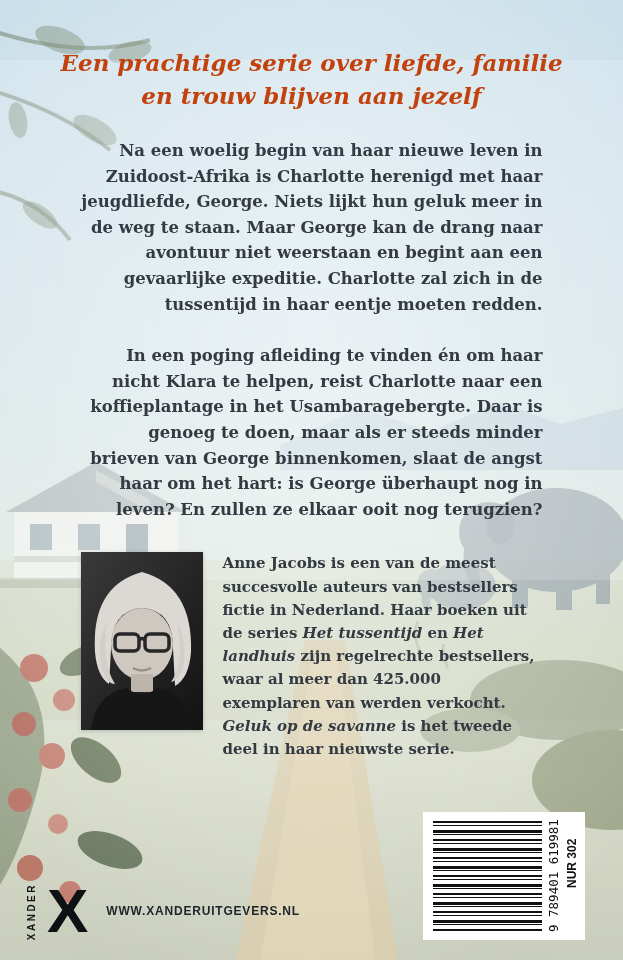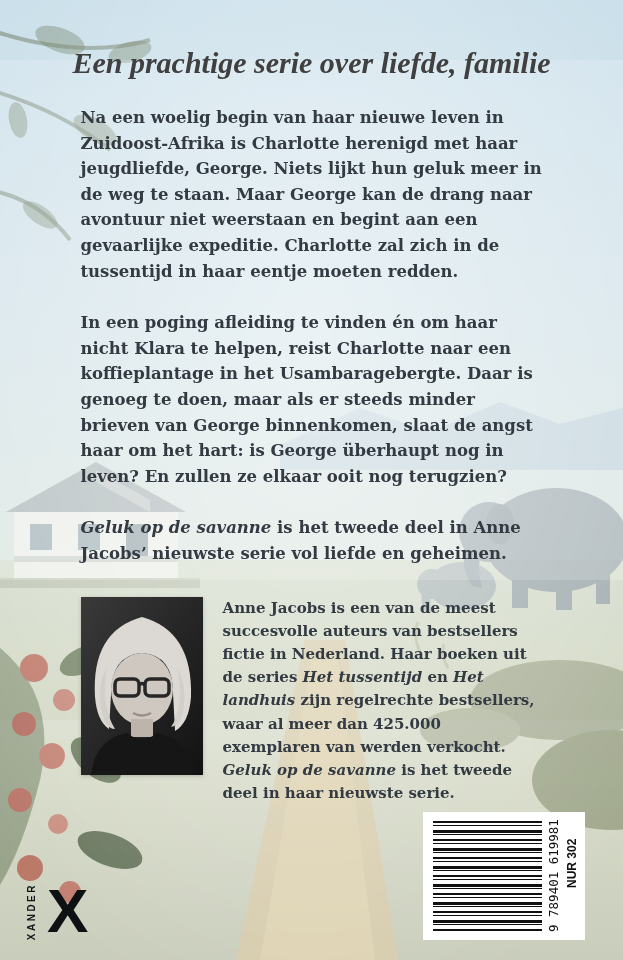--- a/index.html
+++ b/index.html
@@ -11,33 +11,33 @@
   }
   .bg {
     position: absolute; inset: 0; z-index: 0;
   }
   .content {
     position: absolute; inset: 0; z-index: 2;
   }
   .headline {
     margin: 46px auto 0; width: 560px;
     text-align: center;
-    color: #404040;
+    color: #c2410c;
     font-style: italic; font-weight: bold;
-    font-size: 30px; line-height: 33px; font-family: Liberation Serif, serif;
+    font-size: 23px; line-height: 33px;
   }
   .headline span { display: block; }
   .synopsis {
     width: 462px; margin: 26px auto 0;
     color: #333A42;
     font-size: 16.5px; line-height: 25.6px;
     font-weight: 600;
     text-align: left;
   }
-  .synopsis p { margin: 0 0 26px 0; }
+  .synopsis p { margin: 0 0 26px 0; text-align: right; }
   .synopsis p:last-child { margin-bottom: 0; }
   .author-row {
     width: 462px; margin: 30px auto 0;
     display: flex; gap: 20px; align-items: flex-start;
   }
   .photo-frame {
     flex: none; width: 122px; height: 178px;
     box-shadow: 0 1px 4px rgba(40,50,60,0.25);
     background: #1a1a1a;
   }
@@ -187,26 +187,26 @@
     <path d="M448 668 q-8 -14 -4 -24"></path>
   </g>
   <rect width="623" height="960" fill="url(#glow)"></rect>
   <rect y="60" width="623" height="520" fill="#ffffff" opacity="0.16"></rect>
 </svg>
 
 <div class="content">
 
   <h1 class="headline">
     <span>Een prachtige serie over liefde, familie</span>
+    <span>en trouw blijven aan jezelf</span>
   </h1>
 
   <div class="synopsis">
     <p>Na een woelig begin van haar nieuwe leven in Zuidoost-Afrika is Charlotte herenigd met haar jeugdliefde, George. Niets lijkt hun geluk meer in de weg te staan. Maar George kan de drang naar avontuur niet weerstaan en begint aan een gevaarlijke expeditie. Charlotte zal zich in de tussentijd in haar eentje moeten redden.</p>
     <p>In een poging afleiding te vinden én om haar nicht Klara te helpen, reist Charlotte naar een koffieplantage in het Usambaragebergte. Daar is genoeg te doen, maar als er steeds minder brieven van George binnenkomen, slaat de angst haar om het hart: is George überhaupt nog in leven? En zullen ze elkaar ooit nog terugzien?</p>
-    <p><i>Geluk op de savanne</i><span> is het tweede deel in Anne Jacobs’ nieuwste serie vol liefde en geheimen.</span></p>
   </div>
 
   <div class="author-row">
     <div class="photo-frame">
       
       <svg width="122" height="178" viewBox="0 0 122 178" aria-hidden="true">
         <defs>
           <linearGradient id="phbg" x1="0" y1="0" x2="1" y2="1">
             <stop offset="0" stop-color="#3a3a3a"></stop>
             <stop offset="1" stop-color="#121212"></stop>
@@ -228,19 +228,20 @@
       </svg>
     </div>
     <p class="bio"><b>Anne Jacobs</b><span> is een van de meest succesvolle auteurs van bestsellers fictie in Nederland. Haar boeken uit de series </span><i>Het tussentijd</i><span> en </span><i>Het landhuis</i><span> zijn regelrechte bestsellers, waar al meer dan 425.000 exemplaren van werden verkocht. </span><i>Geluk op de savanne</i><span> is het tweede deel in haar nieuwste serie.</span></p>
   </div>
 
 </div>
 
 <div class="footer-left">
   <span class="vert logo-word">XANDER</span>
   <span class="logo-x">X</span>
+  <span class="website">WWW.XANDERUITGEVERS.NL</span>
 </div>
 
 <div class="barcode">
   <div class="bars"></div>
   <span class="vert code-num">9 789401 619981</span>
   <span class="vert nur">NUR 302</span>
 </div>
 
 </body></html>

